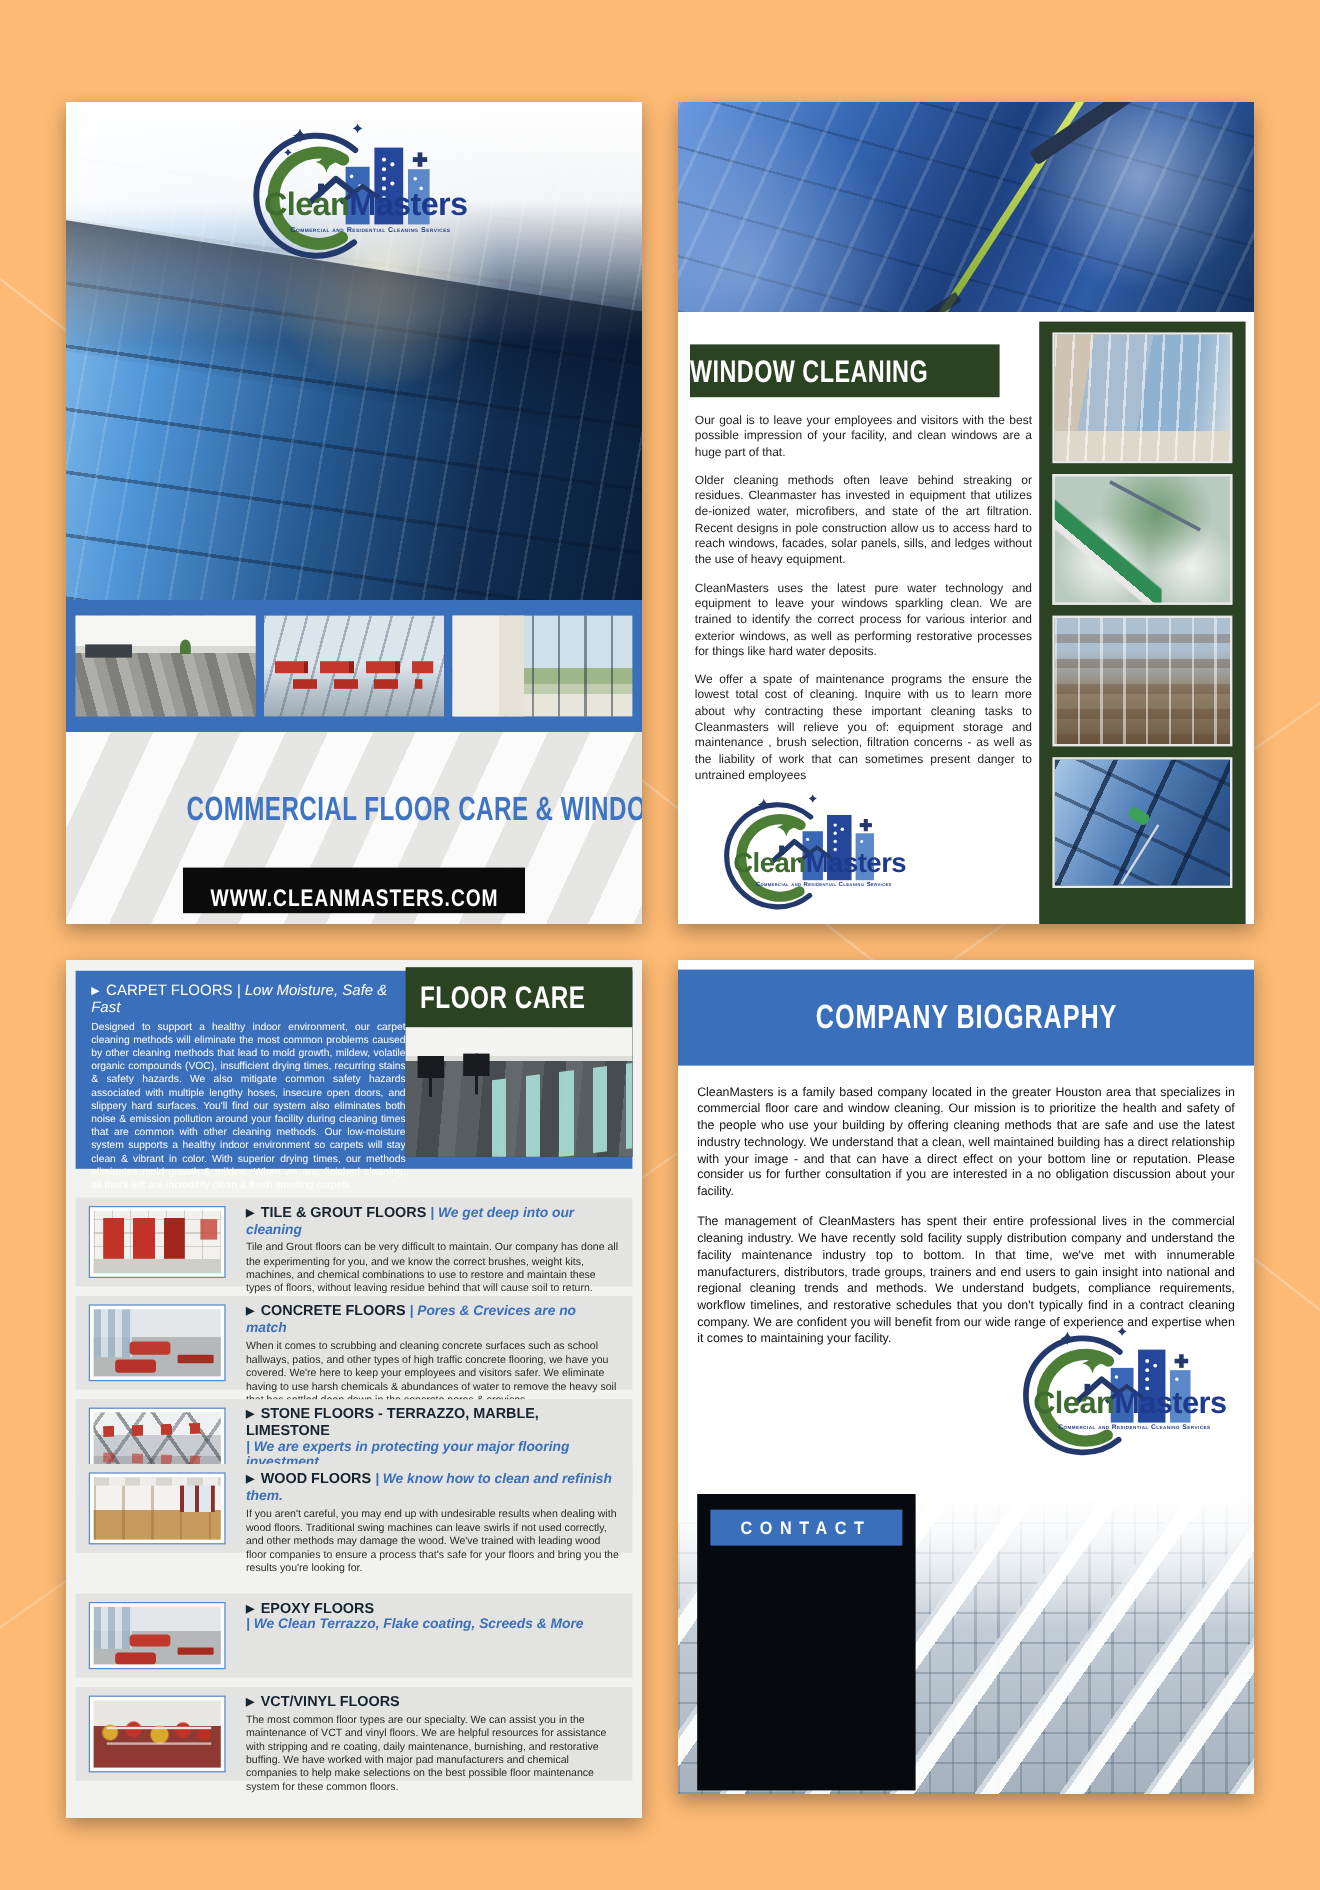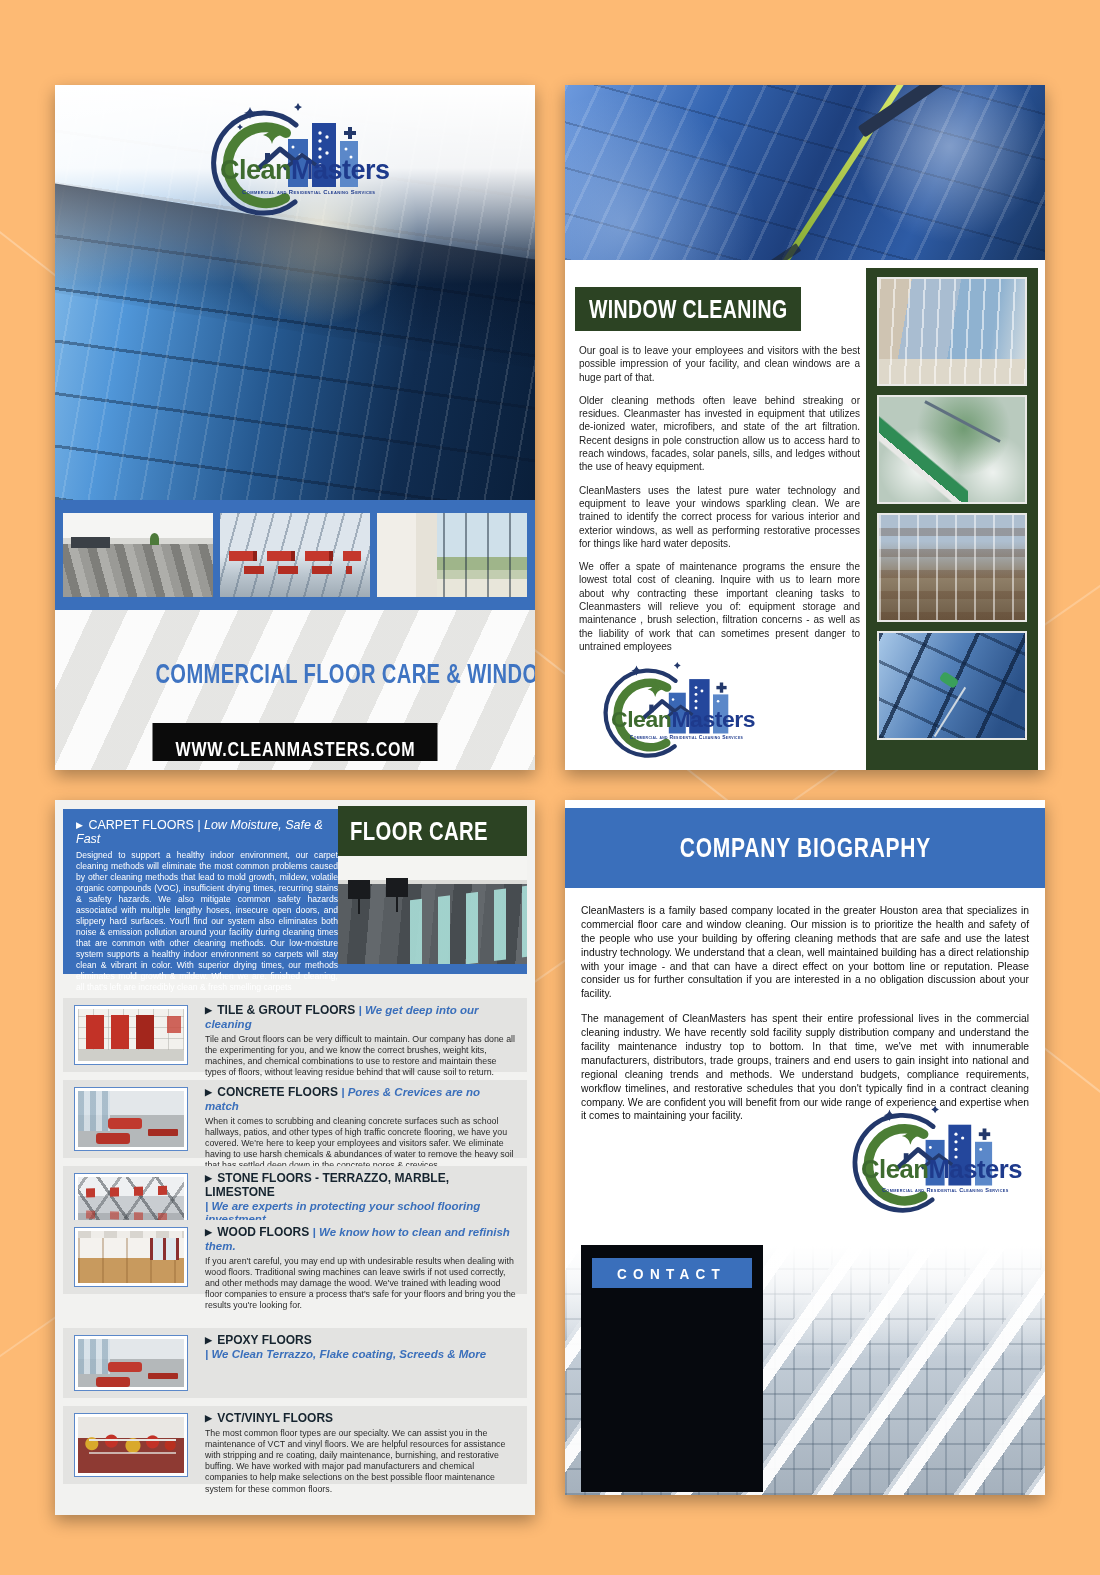--- a/index.html
+++ b/index.html
@@ -75,22 +75,22 @@
   .hero { position:absolute; left:0; top:0; right:0; height:175px;
     background:
       radial-gradient(circle at 80% 35%, rgba(255,255,255,.4), rgba(255,255,255,0) 24%),
       radial-gradient(circle at 12% 80%, rgba(220,235,255,.35), rgba(255,255,255,0) 30%),
       repeating-linear-gradient(115deg, rgba(255,255,255,.14) 0 3px, rgba(255,255,255,0) 3px 30px),
       repeating-linear-gradient(15deg, rgba(10,25,55,.25) 0 2px, rgba(0,0,0,0) 2px 44px),
       linear-gradient(115deg, #6d9ade 0%, #3566b2 28%, #1e407e 52%, #2e5ca6 74%, #16335f 100%); }
   .hero::before { left:56%; top:-12%; width:6px; height:135%; background:linear-gradient(#d8e86a,#7ba32e); transform:rotate(33deg); }
   .hero::after { left:60%; top:8%; width:96px; height:13px; background:#26344e; border-radius:3px; transform:rotate(-34deg);
       box-shadow:-210px 60px 0 -2px rgba(28,40,62,.75); }
-  .wc-head { position:absolute; left:10px; top:202px; width:226px; height:44px; background:#2c4323; color:#fff;
-      display:flex; align-items:center; padding-left:14px; }
+  .wc-head { position:absolute; left:10px; top:202px; width:258px; height:44px; background:#2c4323; color:#fff;
+      display:flex; align-items:center; }
   .wc-head .cond { font-size:26px; transform:scaleX(.75); }
   .wc-body { position:absolute; left:14px; top:259px; width:281px; font-size:10px; line-height:1.33;
       text-align:justify; color:#1c1c1c; }
   .wc-body p + p { margin-top:10px; }
   .wc-side { position:absolute; right:7px; top:183px; bottom:0; width:172px; background:#2c4323; }
   .side-ph { width:150px; height:109px; margin:9px auto 0; border:2px solid #e9e9e7; }
   .s1 { background:
       repeating-linear-gradient(93deg, rgba(255,255,255,.55) 0 2px, rgba(255,255,255,0) 2px 15px),
       linear-gradient(to bottom, rgba(0,0,0,0) 76%, #ded8ca 76%),
       linear-gradient(100deg, #cfc4b2 0 20%, #a9bdd1 20% 50%, #8fb2d0 50% 75%, #d8dfe2 100%); }
@@ -355,21 +355,21 @@
         <div class="fc-h"><span class="bullet">▶</span> <span>CONCRETE FLOORS</span> <span class="fc-sub">| Pores &amp; Crevices are no match</span></div>
         <div class="fc-b">When it comes to scrubbing and cleaning concrete surfaces such as school hallways, patios, and other types of high traffic concrete flooring, we have you covered. We're here to keep your employees and visitors safer. We eliminate having to use harsh chemicals &amp; abundances of water to remove the heavy soil that has settled deep down in the concrete pores &amp; crevices.</div>
       </div>
     </div>
 
     <div class="fc-row r3 sub-block">
       <div class="fc-ph">
           <div class="ph ph-stone"></div>
         </div>
       <div class="fc-text">
-        <div class="fc-h"><span class="bullet">▶</span> <span>STONE FLOORS - TERRAZZO, MARBLE, LIMESTONE</span> <span class="fc-sub">| We are experts in protecting your school flooring investment.</span></div>
+        <div class="fc-h"><span class="bullet">▶</span> <span>STONE FLOORS - TERRAZZO, MARBLE, LIMESTONE</span> <span class="fc-sub">| We are experts in protecting your major flooring investment.</span></div>
         <div class="fc-b">We can make educated recommendations on restoration schedules, cleaning methods, schedules, matting and everything related to making your floors "pop".  These multi-step processes can be complex, but our experience ensures the best result for your building</div>
       </div>
     </div>
 
     <div class="fc-row r4">
       <div class="fc-ph">
           <div class="ph ph-wood"></div>
         </div>
       <div class="fc-text">
         <div class="fc-h"><span class="bullet">▶</span> <span>WOOD FLOORS</span> <span class="fc-sub">| We know how to clean and refinish them.</span></div>

